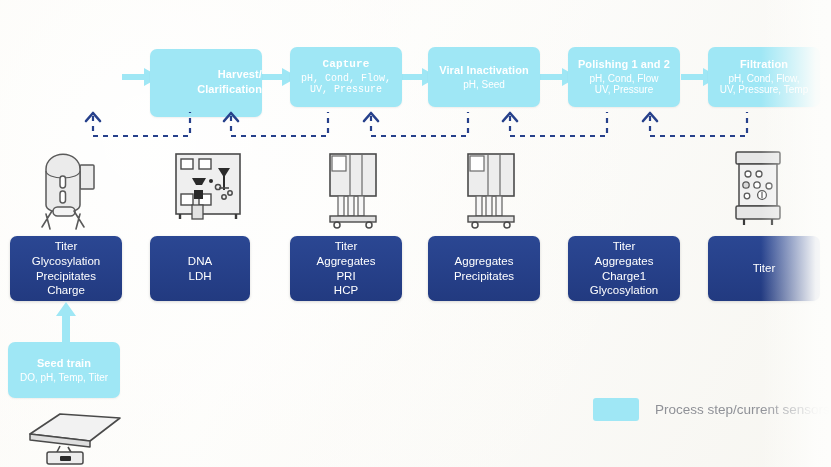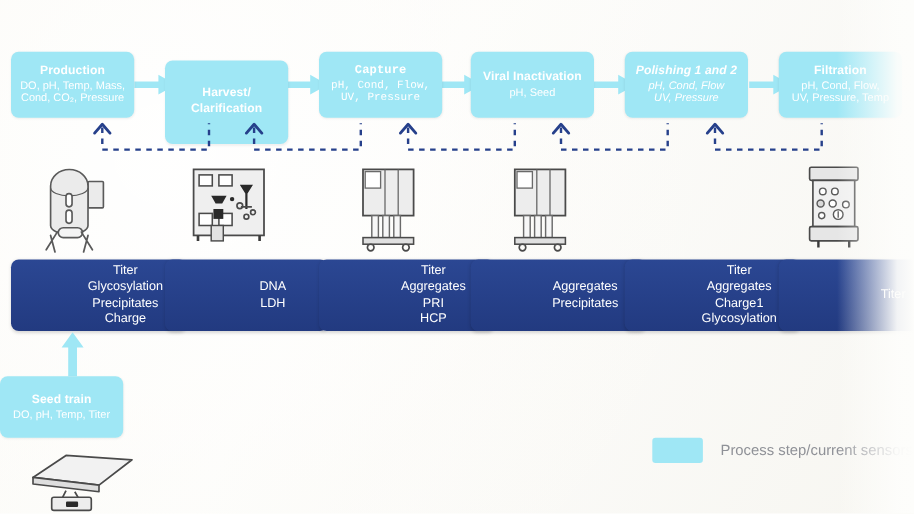--- a/index.html
+++ b/index.html
@@ -63,21 +63,20 @@
     background: #26408b;
     background: linear-gradient(180deg,#2b4793 0%, #223a80 100%);
     color: #ffffff;
     display: flex;
     align-items: center;
     justify-content: center;
     text-align: center;
     font-size: 11.5px;
     line-height: 1.28;
     box-shadow: 0 1px 3px rgba(0,0,0,0.15);
-    padding-left: 48px;
   }
   .cqa .l { display: block; }
 
   
   .harrow { position: absolute; }
 
   
   .dashwrap { position: absolute; }
 
   
@@ -129,49 +128,42 @@
     <svg class="harrow" style="left:400px; top:66px;" width="40" height="22" viewBox="0 0 40 22">
       <path d="M0 8 H22 V2 L38 11 L22 20 V14 H0 Z" fill="#9fe7f5"></path>
     </svg>
     <svg class="harrow" style="left:540px; top:66px;" width="40" height="22" viewBox="0 0 40 22">
       <path d="M0 8 H22 V2 L38 11 L22 20 V14 H0 Z" fill="#9fe7f5"></path>
     </svg>
     <svg class="harrow" style="left:681px; top:66px;" width="40" height="22" viewBox="0 0 40 22">
       <path d="M0 8 H22 V2 L38 11 L22 20 V14 H0 Z" fill="#9fe7f5"></path>
     </svg>
 
-    <div class="pstep" style="left:10px; top:47px; width:112px; height:60px;">
-      <div class="t">Production</div>
-      <div class="s">
-        <span class="l">DO, pH, Temp, Mass,</span>
-        <span class="l">Cond, CO₂, Pressure</span>
-      </div>
-    </div>
-
-    <div class="pstep" style="left:150px; top:55px; width:112px; height:76px;">
+
+    <div class="pstep" style="left:150px; top:49px; width:112px; height:68px;align-items:flex-end;">
       <div class="t">Harvest/</div>
       <div class="t">Clarification</div>
     </div>
 
     <div class="pstep" style="left:290px; top:47px; width:112px; height:60px;font-family:Liberation Mono, monospace;">
       <div class="t">Capture</div>
       <div class="s">
         <span class="l">pH, Cond, Flow,</span>
         <span class="l">UV, Pressure</span>
       </div>
     </div>
 
     <div class="pstep" style="left:428px; top:47px; width:112px; height:60px;">
       <div class="t">Viral Inactivation</div>
       <div class="s">
         <span class="l">pH, Seed</span>
       </div>
     </div>
 
-    <div class="pstep" style="left:568px; top:47px; width:112px; height:60px;font-style:italic;">
+    <div class="pstep" style="left:568px; top:47px; width:112px; height:60px;">
       <div class="t">Polishing 1 and 2</div>
       <div class="s">
         <span class="l">pH, Cond, Flow</span>
         <span class="l">UV, Pressure</span>
       </div>
     </div>
 
     <div class="pstep" style="left:708px; top:47px; width:112px; height:60px;">
       <div class="t">Filtration</div>
       <div class="s">
@@ -348,21 +340,21 @@
     <div class="cqa" style="left:708px; top:236px; width:112px; height:65px;">
       <div>
         <span class="l">Titer</span>
       </div>
     </div>
 
     <svg class="harrow" style="left:54px; top:302px;" width="24" height="42" viewBox="0 0 24 42">
       <path d="M12 0 L22 14 H16 V40 H8 V14 H2 Z" fill="#9fe7f5"></path>
     </svg>
 
-    <div class="pstep" style="left:0; top:342px; width:112px; height:56px;">
+    <div class="pstep" style="left:8px; top:342px; width:112px; height:56px;">
       <div class="t">Seed train</div>
       <div class="s">
         <span class="l">DO, pH, Temp, Titer</span>
       </div>
     </div>
 
     <div class="legend" style="left:593px; top:398px;">
       <div class="legend-row">
         <div class="sw light"></div>
         <div class="legend-label">Process step/current sensors</div>

